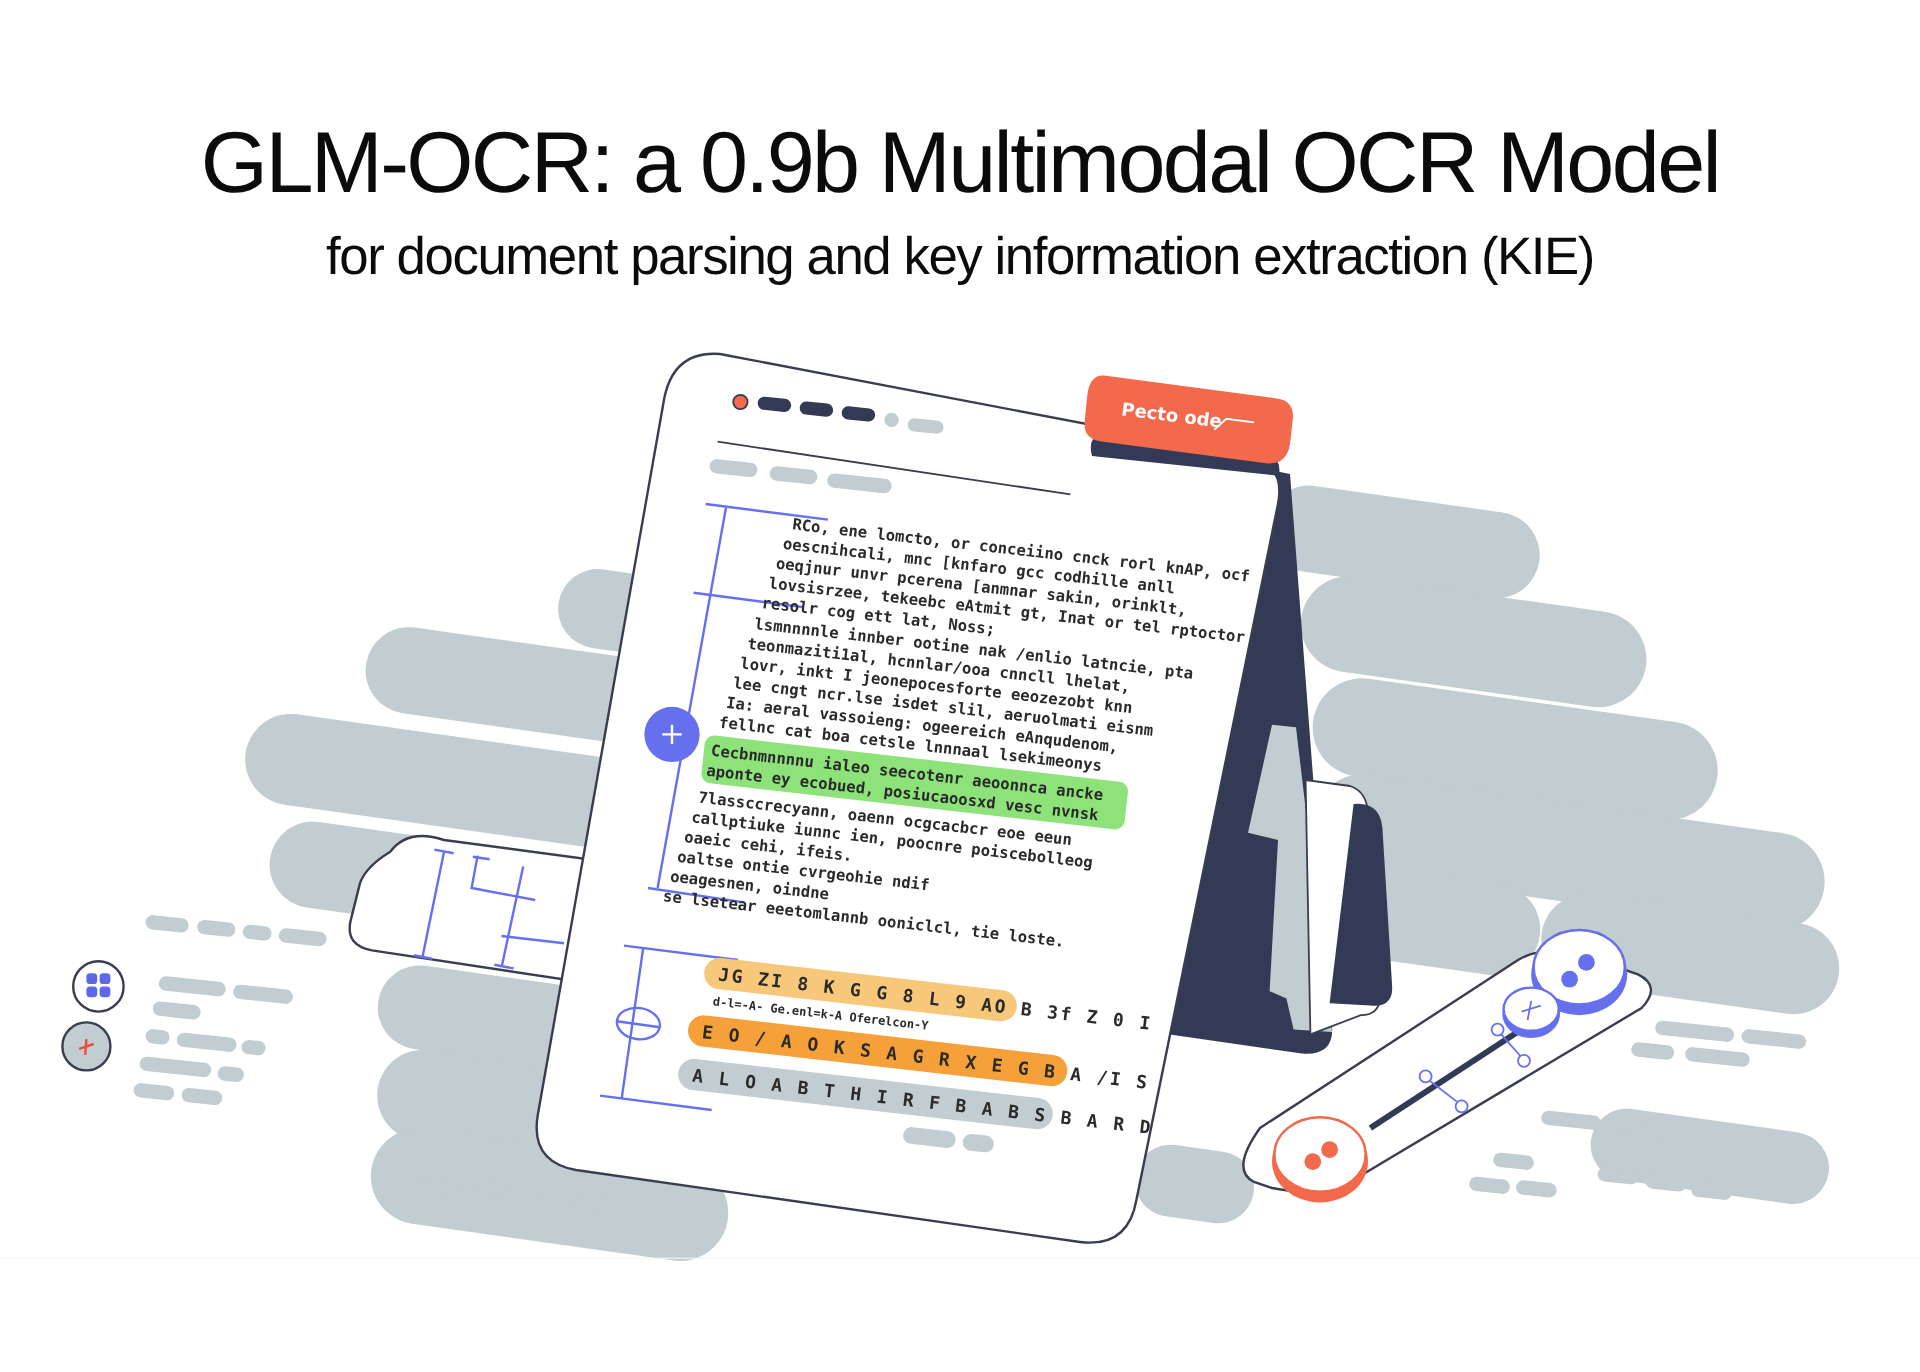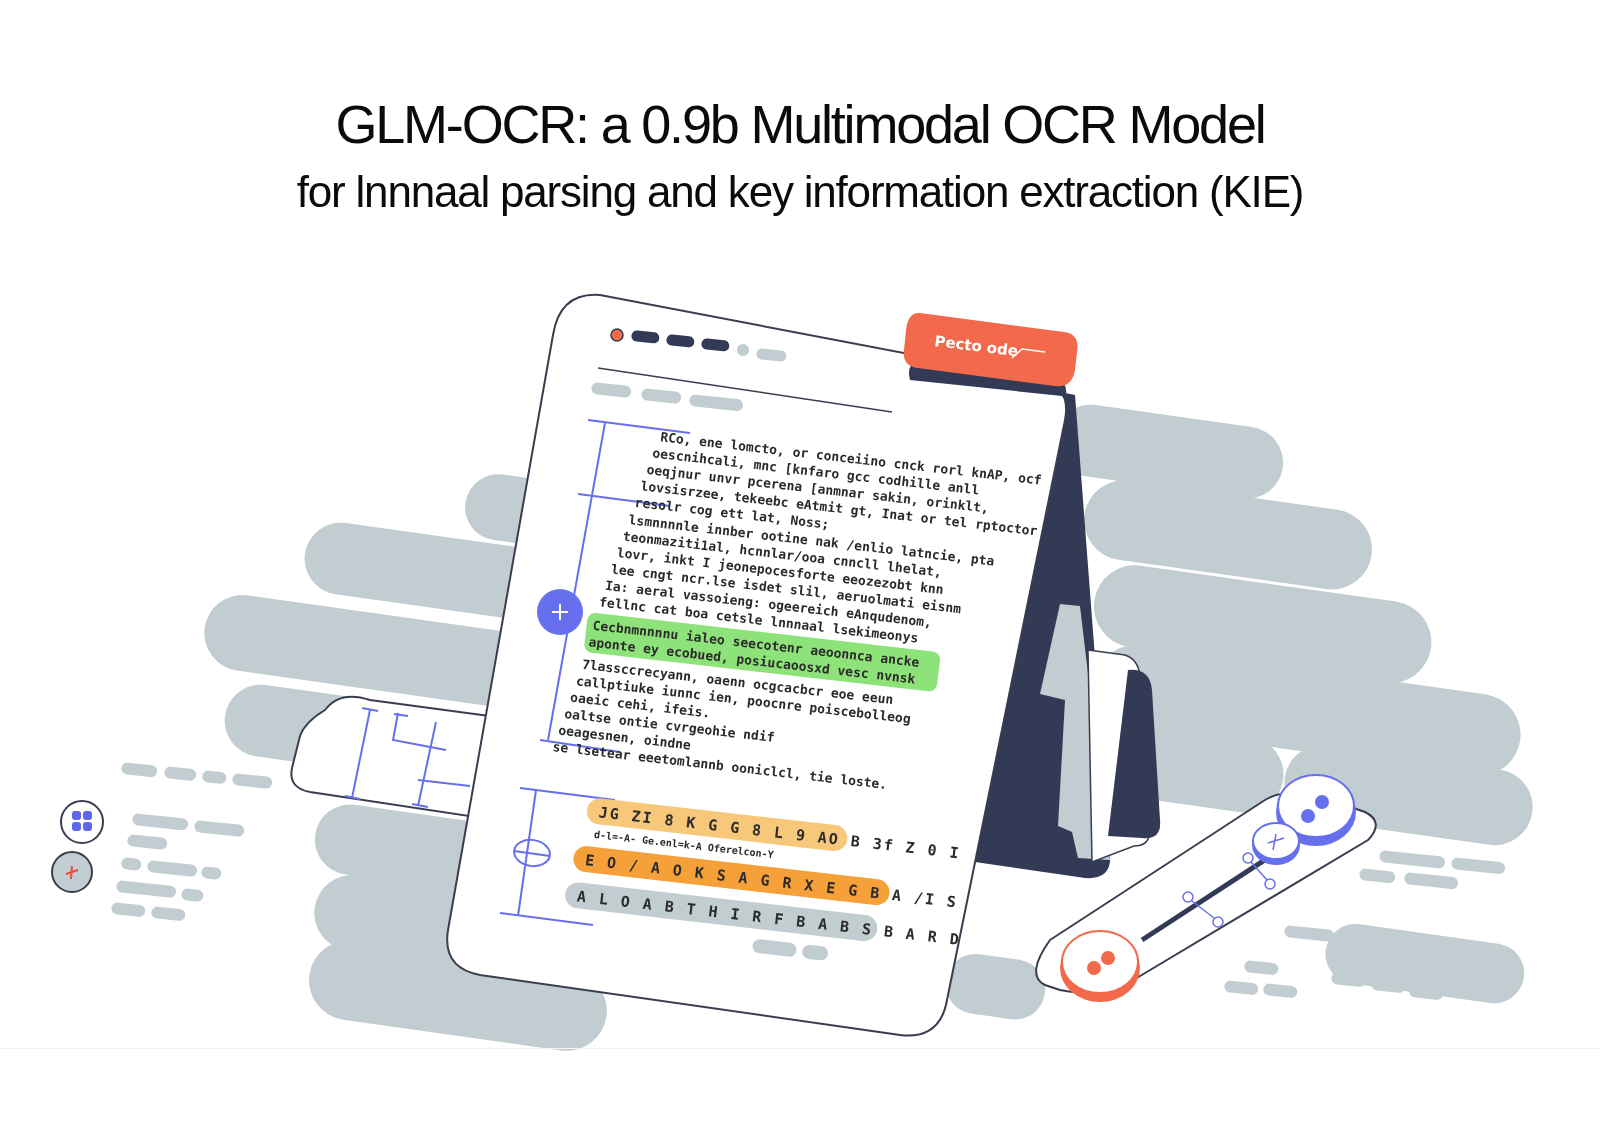--- a/index.html
+++ b/index.html
@@ -1,31 +1,31 @@
 <!DOCTYPE html>
 <html><head>
   <meta charset="utf-8">
   <style>
     html, body { margin: 0; padding: 0; background: #ffffff; }
     body { width: 1600px; height: 1143px; position: relative; overflow: hidden; font-family: "Liberation Sans", sans-serif; }
     .title-block { position: absolute; left: 0; top: 86px; width: 1600px; text-align: center; color: #0b0b0b; }
-    .title { font-family: "Liberation Sans", sans-serif; font-size: 54px; font-weight: 500; letter-spacing: -2.2px; line-height: 76px; margin: 0; }
+    .title { font-family: "Liberation Sans", sans-serif; font-size: 72px; font-weight: 500; letter-spacing: -2.2px; line-height: 76px; margin: 12px; }
     .subtitle { font-family: "Liberation Sans", sans-serif; font-size: 44px; font-weight: 400; letter-spacing: -1.2px; line-height: 56px; margin: 2px 0 0 0; }
     .art { position: absolute; left: 0; top: 0; width: 1600px; height: 1143px; }
     .bottom-rule { position: absolute; left: 0; top: 1048px; width: 1600px; height: 1px; background: #f1f3f4; }
     .doc-text { font-family: "DejaVu Sans Mono", monospace; font-size: 13px; font-weight: bold; fill: #2a2a2a; }
     .tag-text { font-family: "DejaVu Sans Mono", monospace; font-size: 15px; font-weight: bold; fill: #2b2b2b; letter-spacing: 2px; }
     .label-text { font-family: "DejaVu Sans", sans-serif; font-size: 15px; font-weight: bold; fill: #ffffff; }
   </style>
 </head>
 <body>
 
 <div class="title-block">
   <h1 class="title">GLM-OCR: a 0.9b Multimodal OCR Model</h1>
-  <p class="subtitle">for lnnnaal parsing and key information extraction (KIE)</p>
+  <p class="subtitle">for document parsing and key information extraction (KIE)</p>
 </div>
 
 <svg class="art" viewBox="0 0 1600 1143" xmlns="http://www.w3.org/2000/svg">
   <defs>
     <clipPath id="docClip">
       <path d="M600 295 Q 560 292 553 335 L 448 930 Q 442 968 480 975 L 900 1035 Q 940 1040 947 1000 L 1065 420 Q 1072 384 1035 378 Z"></path>
     </clipPath>
   </defs>
 
   <g fill="#c1cdd0">

